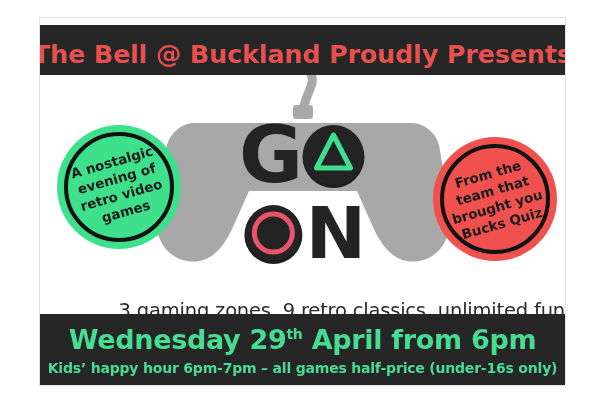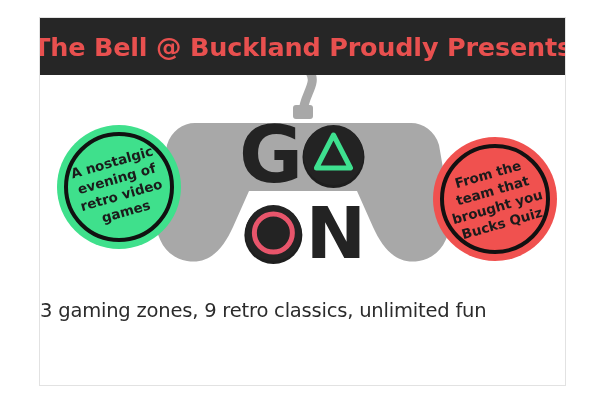--- a/index.html
+++ b/index.html
@@ -20,21 +20,21 @@
     height: 367px;
     background: #ffffff;
     box-shadow: 0 0 0 1px #e2e2e2;
     overflow: hidden;
   }
 
   
   .header-band {
     position: absolute;
     left: 0;
-    top: 0;
+    top: 7px;
     width: 525px;
     height: 57px;
     background: #262626;
     display: flex;
     align-items: center;
     justify-content: center;
   }
   .header-title {
     color: #e8504f;
     font-size: 25.5px;
@@ -166,21 +166,21 @@
   
   .tagline-band {
     position: absolute;
     left: 0;
     top: 275px;
     width: 525px;
     height: 34px;
     background: #ffffff;
     display: flex;
     align-items: center;
-    justify-content: flex-start;
+    justify-content: flex-end;
   }
   .tagline {
     color: #2b2b2b;
     font-size: 19.5px;
     font-weight: 400;
     white-space: nowrap;
     letter-spacing: -0.2px;
     font-family: "DejaVu Sans", sans-serif;
   }
 
@@ -297,14 +297,20 @@
         <div>brought you</div>
         <div>Bucks Quiz</div>
       </div>
     </div>
   </div>
 
   <div class="tagline-band">
     <div class="tagline">3 gaming zones, 9 retro classics, unlimited fun</div>
   </div>
 
+  <div class="footer-band">
+    <div class="date-line">
+      <span>Wednesday 29</span><sup>th</sup><span> April from 6pm</span>
+    </div>
+    <div class="kids-line">Kids’ happy hour 6pm-7pm – all games half-price (under-16s only)</div>
+  </div>
 
 </div>
 
 </body></html>

